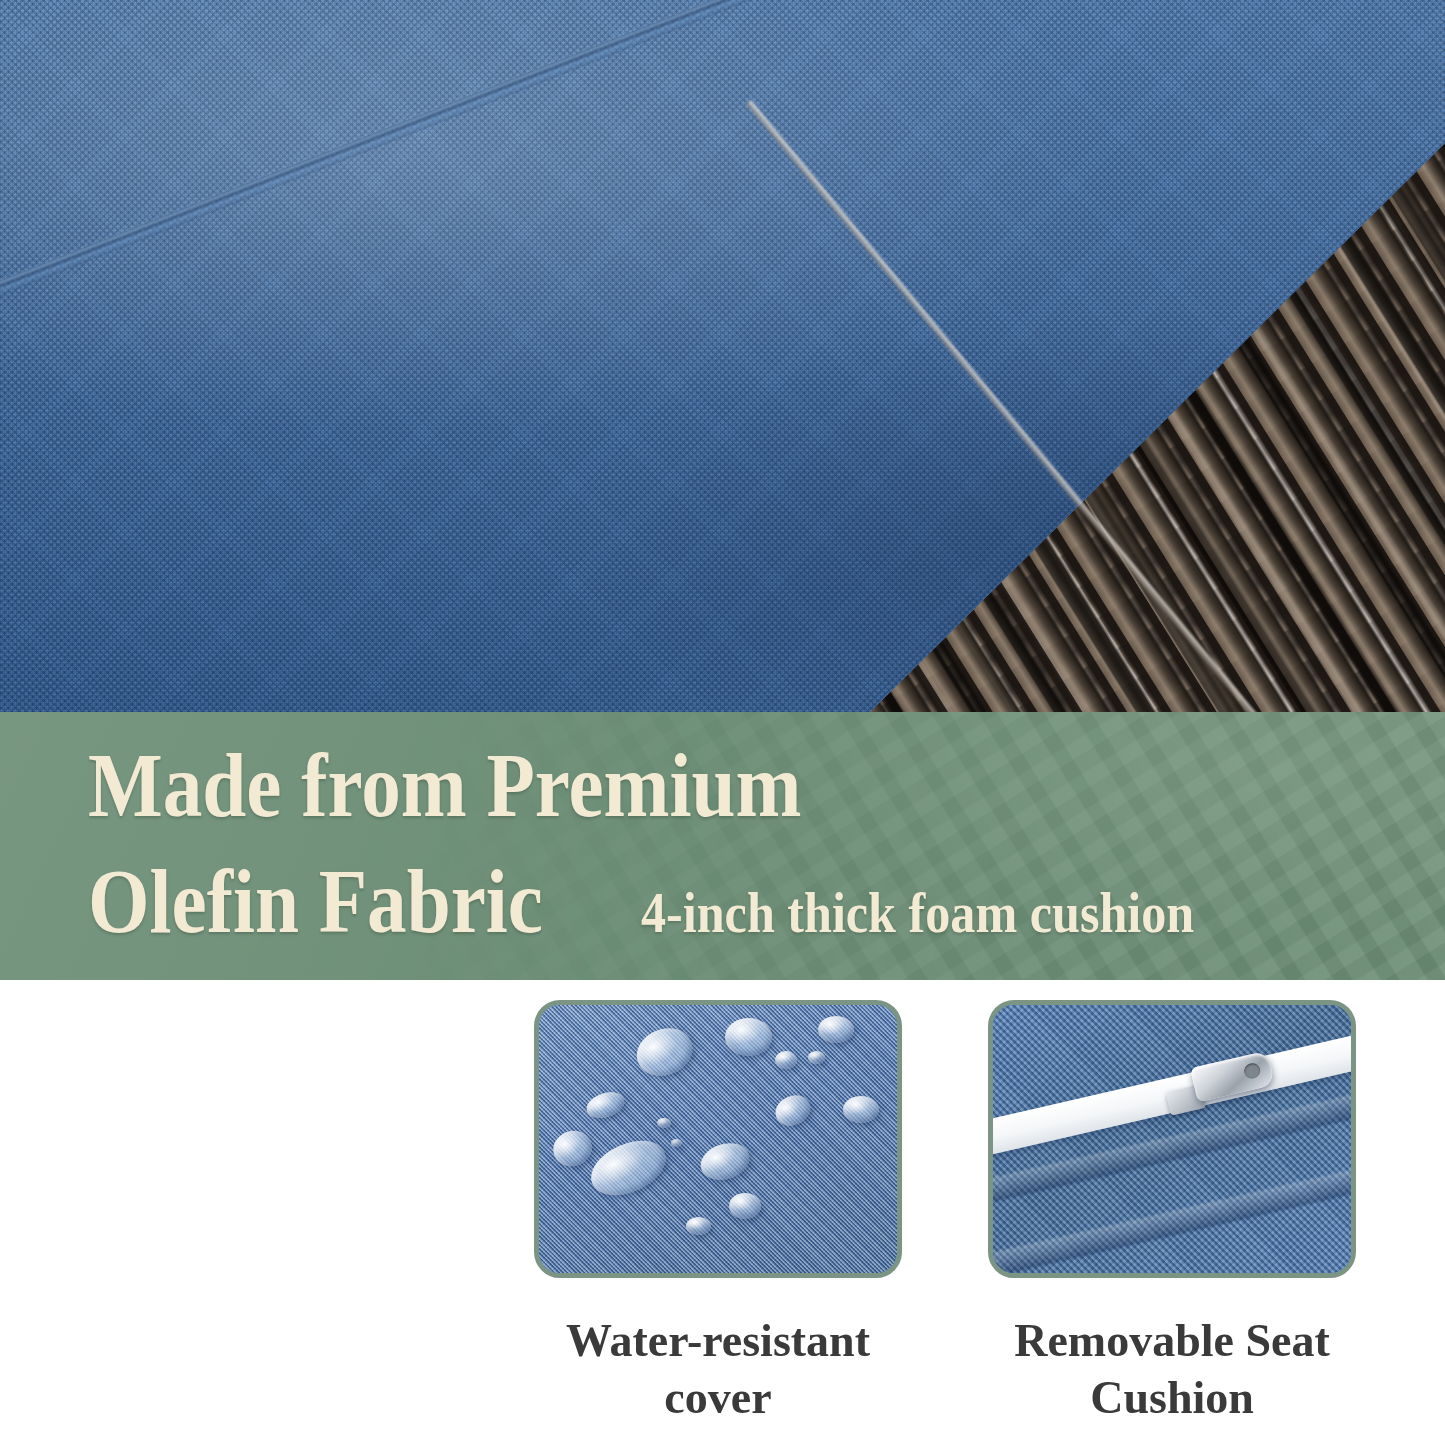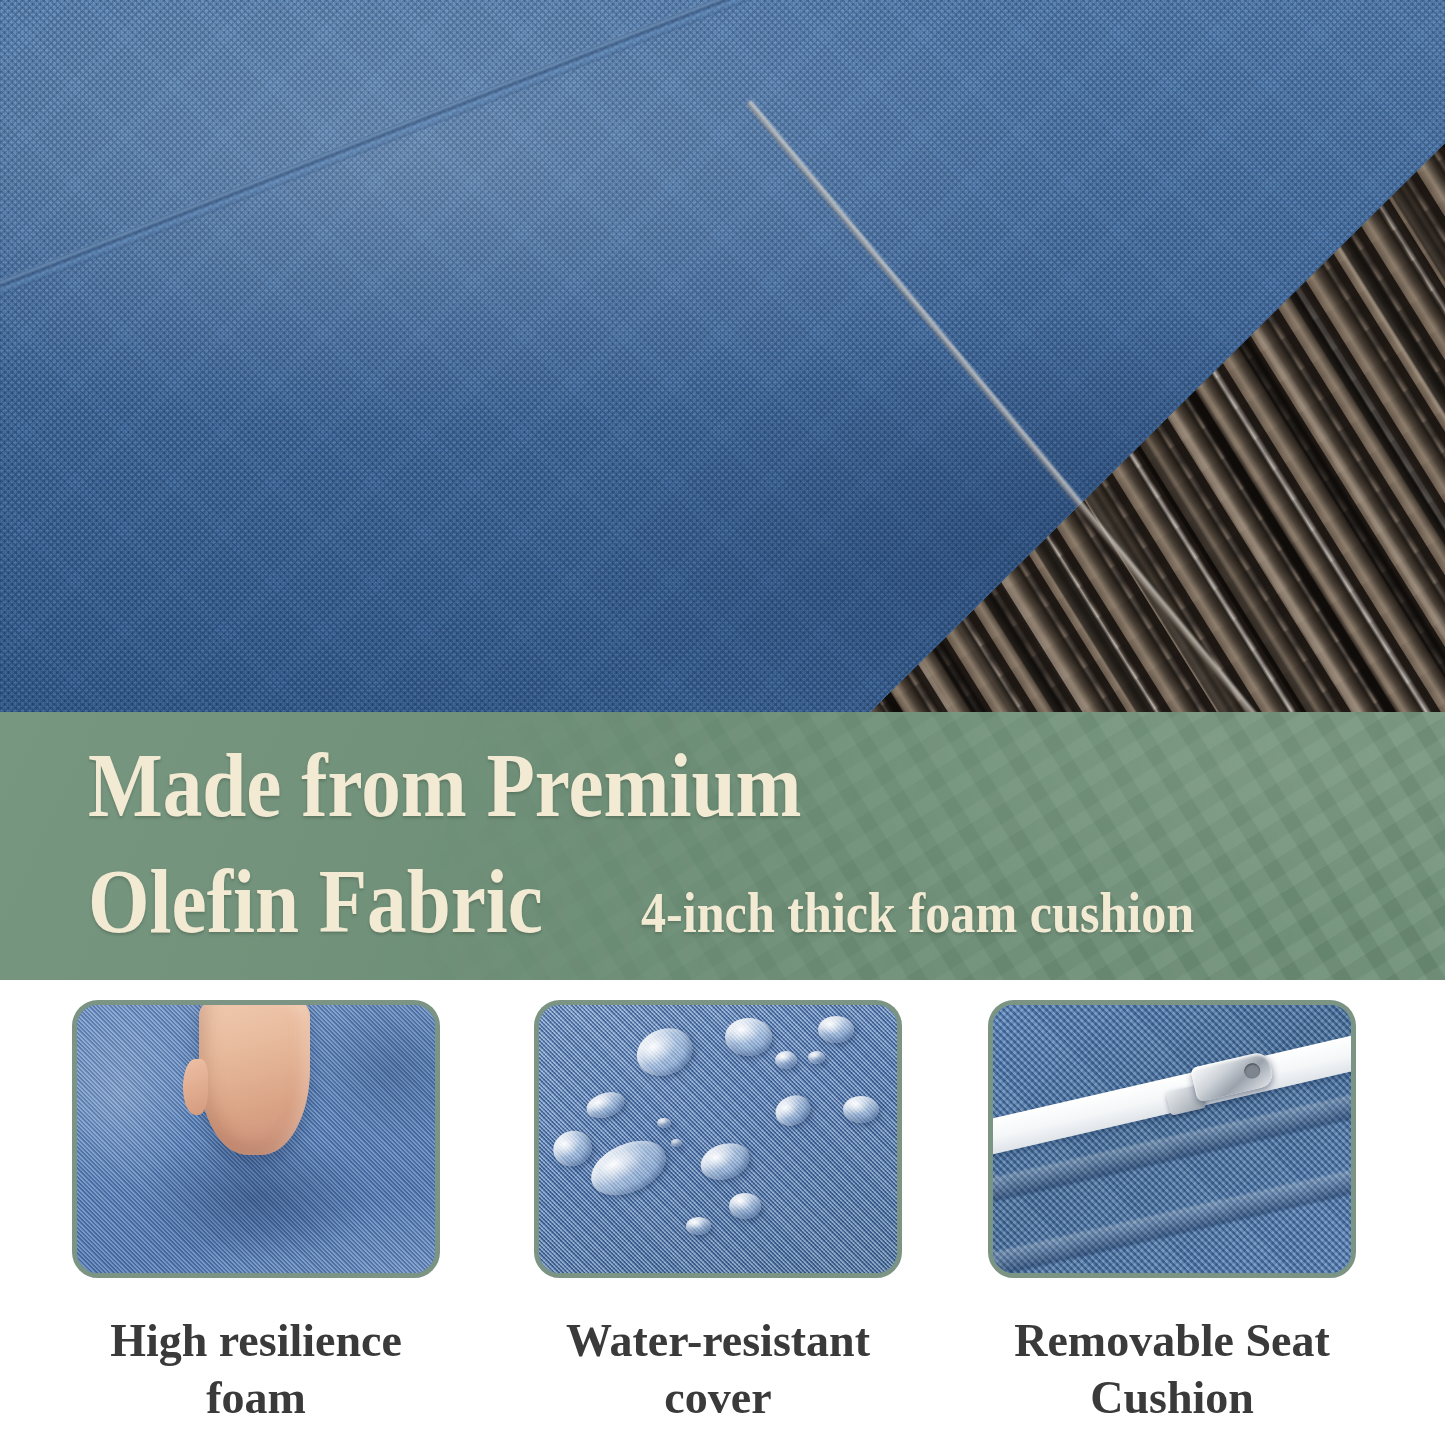--- a/index.html
+++ b/index.html
@@ -425,29 +425,20 @@
 
       <div class="headline-2">
         <span class="big">Olefin Fabric</span>
         <span class="small">4-inch thick foam cushion</span>
       </div>
     </div>
   </div>
 
   <div class="features">
 
-    <div class="feature feature-1">
-      <div class="thumb">
-        <div class="thumb-img img-foam">
-          <div class="hand"></div>
-        </div>
-      </div>
-      <div class="caption">High resilience
-foam</div>
-    </div>
 
     <div class="feature feature-3">
       <div class="thumb">
         <div class="thumb-img img-zip">
           <div class="zip-tape"></div>
           <div class="zip-tab"></div>
           <div class="zip-pull"></div>
           <div class="zip-fold zip-fold-a"></div>
           <div class="zip-fold zip-fold-b"></div>
         </div>

